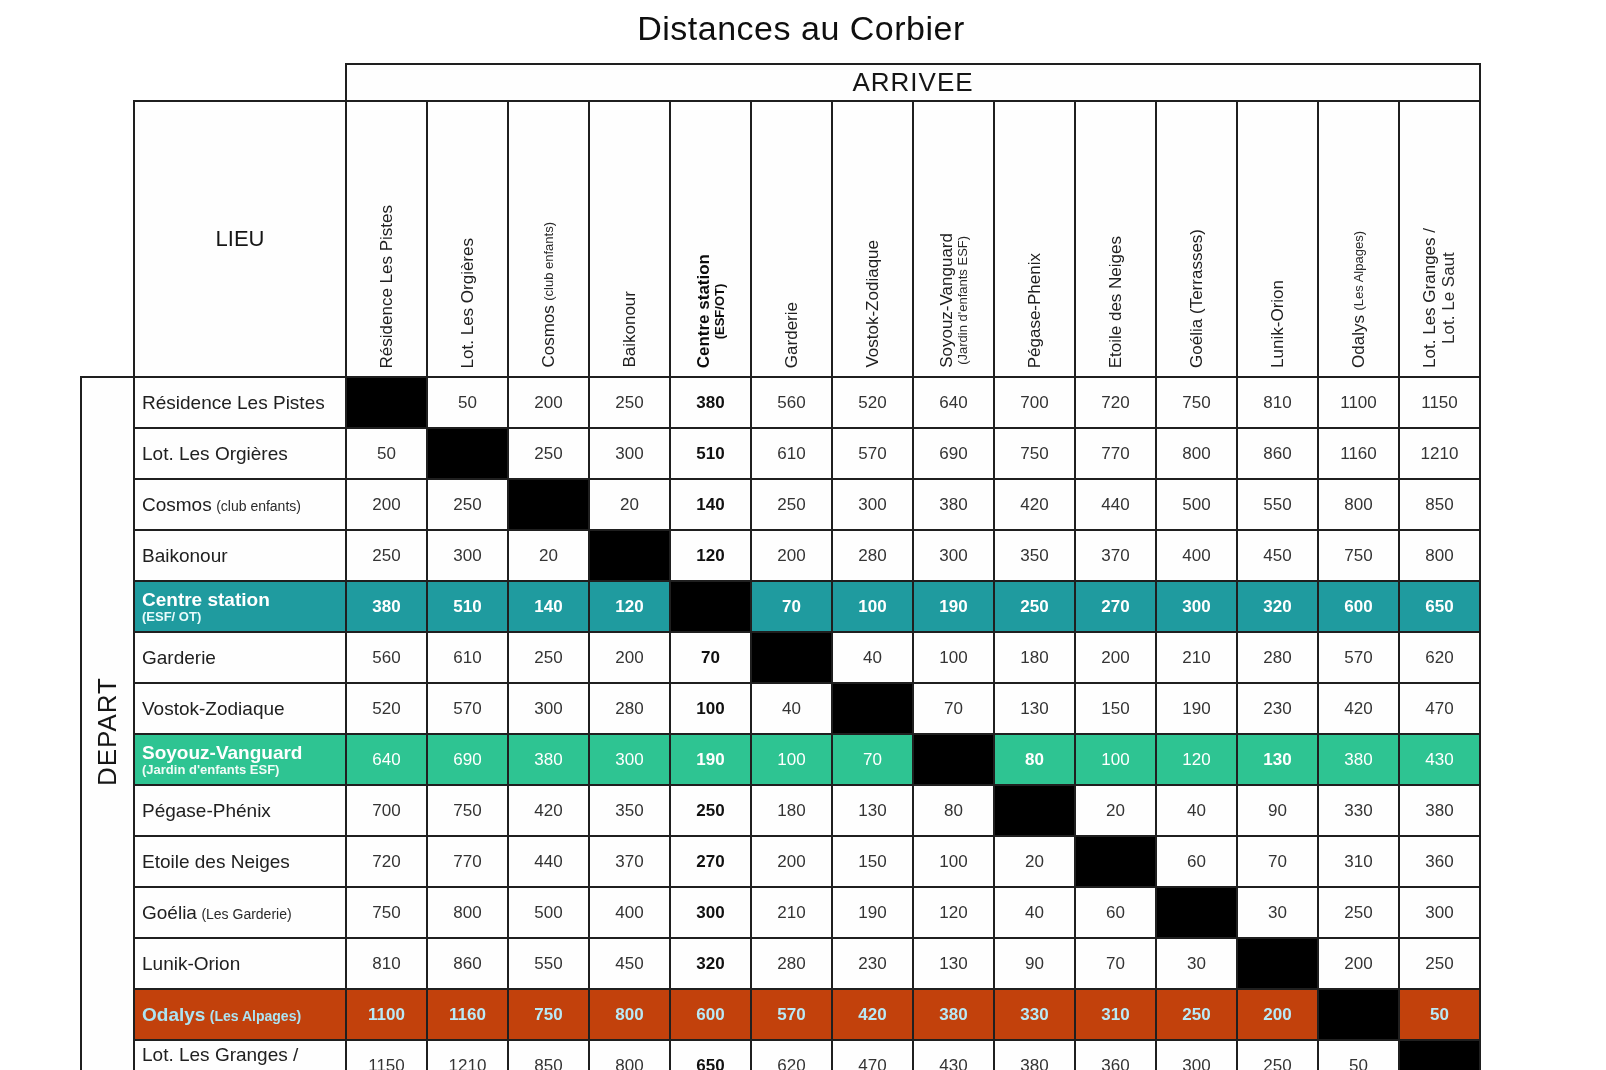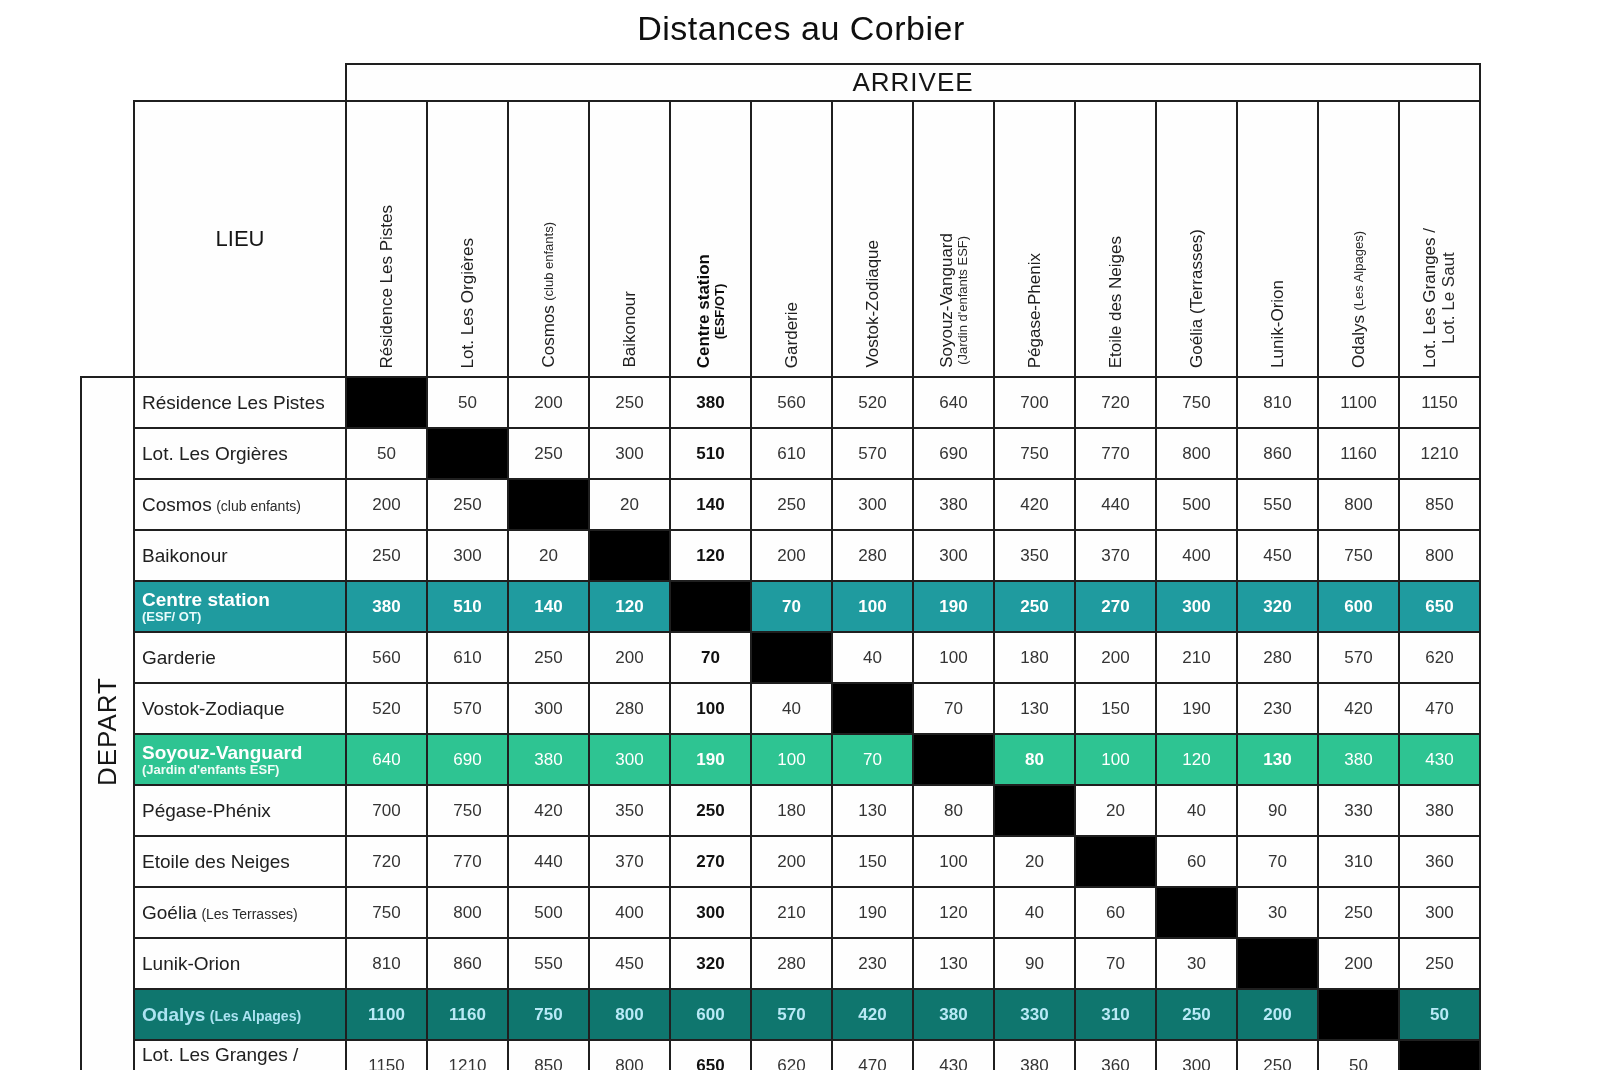--- a/index.html
+++ b/index.html
@@ -61,21 +61,21 @@
   tr.row-centre .r-main{color:#ffffff;font-weight:700;}
   tr.row-centre .r-line2{color:#e8fbfb;font-weight:700;}
   tr.row-centre td.val{color:#ffffff;font-weight:700;}
   
   tr.row-soyouz th.rowhead,tr.row-soyouz td.val{background:#2ec492;}
   tr.row-soyouz .r-main{color:#ffffff;font-weight:700;}
   tr.row-soyouz .r-line2{color:#f0fcf7;font-weight:700;}
   tr.row-soyouz td.val{color:#ffffff;font-weight:400;}
   tr.row-soyouz td.val.boldv{color:#ffffff;font-weight:700;}
   
-  tr.row-odalys th.rowhead,tr.row-odalys td.val{background:#0f766e;margin-top:44px;}
+  tr.row-odalys th.rowhead,tr.row-odalys td.val{background:#c2410c;margin-top:44px;}
   tr.row-odalys .r-main{color:#ace3f2;font-weight:700;}
   tr.row-odalys .r-paren{color:#ace3f2;font-weight:700;}
   tr.row-odalys td.val{color:#b9e9f6;font-weight:700;}
 </style>
 </head>
 <body>
 
 <h1 class="title">Distances au Corbier</h1>
 
 <div class="tbl-wrap">
@@ -286,21 +286,21 @@
           <td class="val">150</td>
           <td class="val">100</td>
           <td class="val">20</td>
           <td class="diag"></td>
           <td class="val">60</td>
           <td class="val">70</td>
           <td class="val">310</td>
           <td class="val">360</td>
         </tr>
         <tr class="data row-plain">
-          <th class="rowhead"><span class="r-main">Goélia</span> <span class="r-paren">(Les Terrasses)</span></th>
+          <th class="rowhead"><span class="r-main">Goélia</span> <span class="r-paren">(Les Garderie)</span></th>
           <td class="val">750</td>
           <td class="val">800</td>
           <td class="val">500</td>
           <td class="val">400</td>
           <td class="val boldv">300</td>
           <td class="val">210</td>
           <td class="val">190</td>
           <td class="val">120</td>
           <td class="val">40</td>
           <td class="val">60</td>

